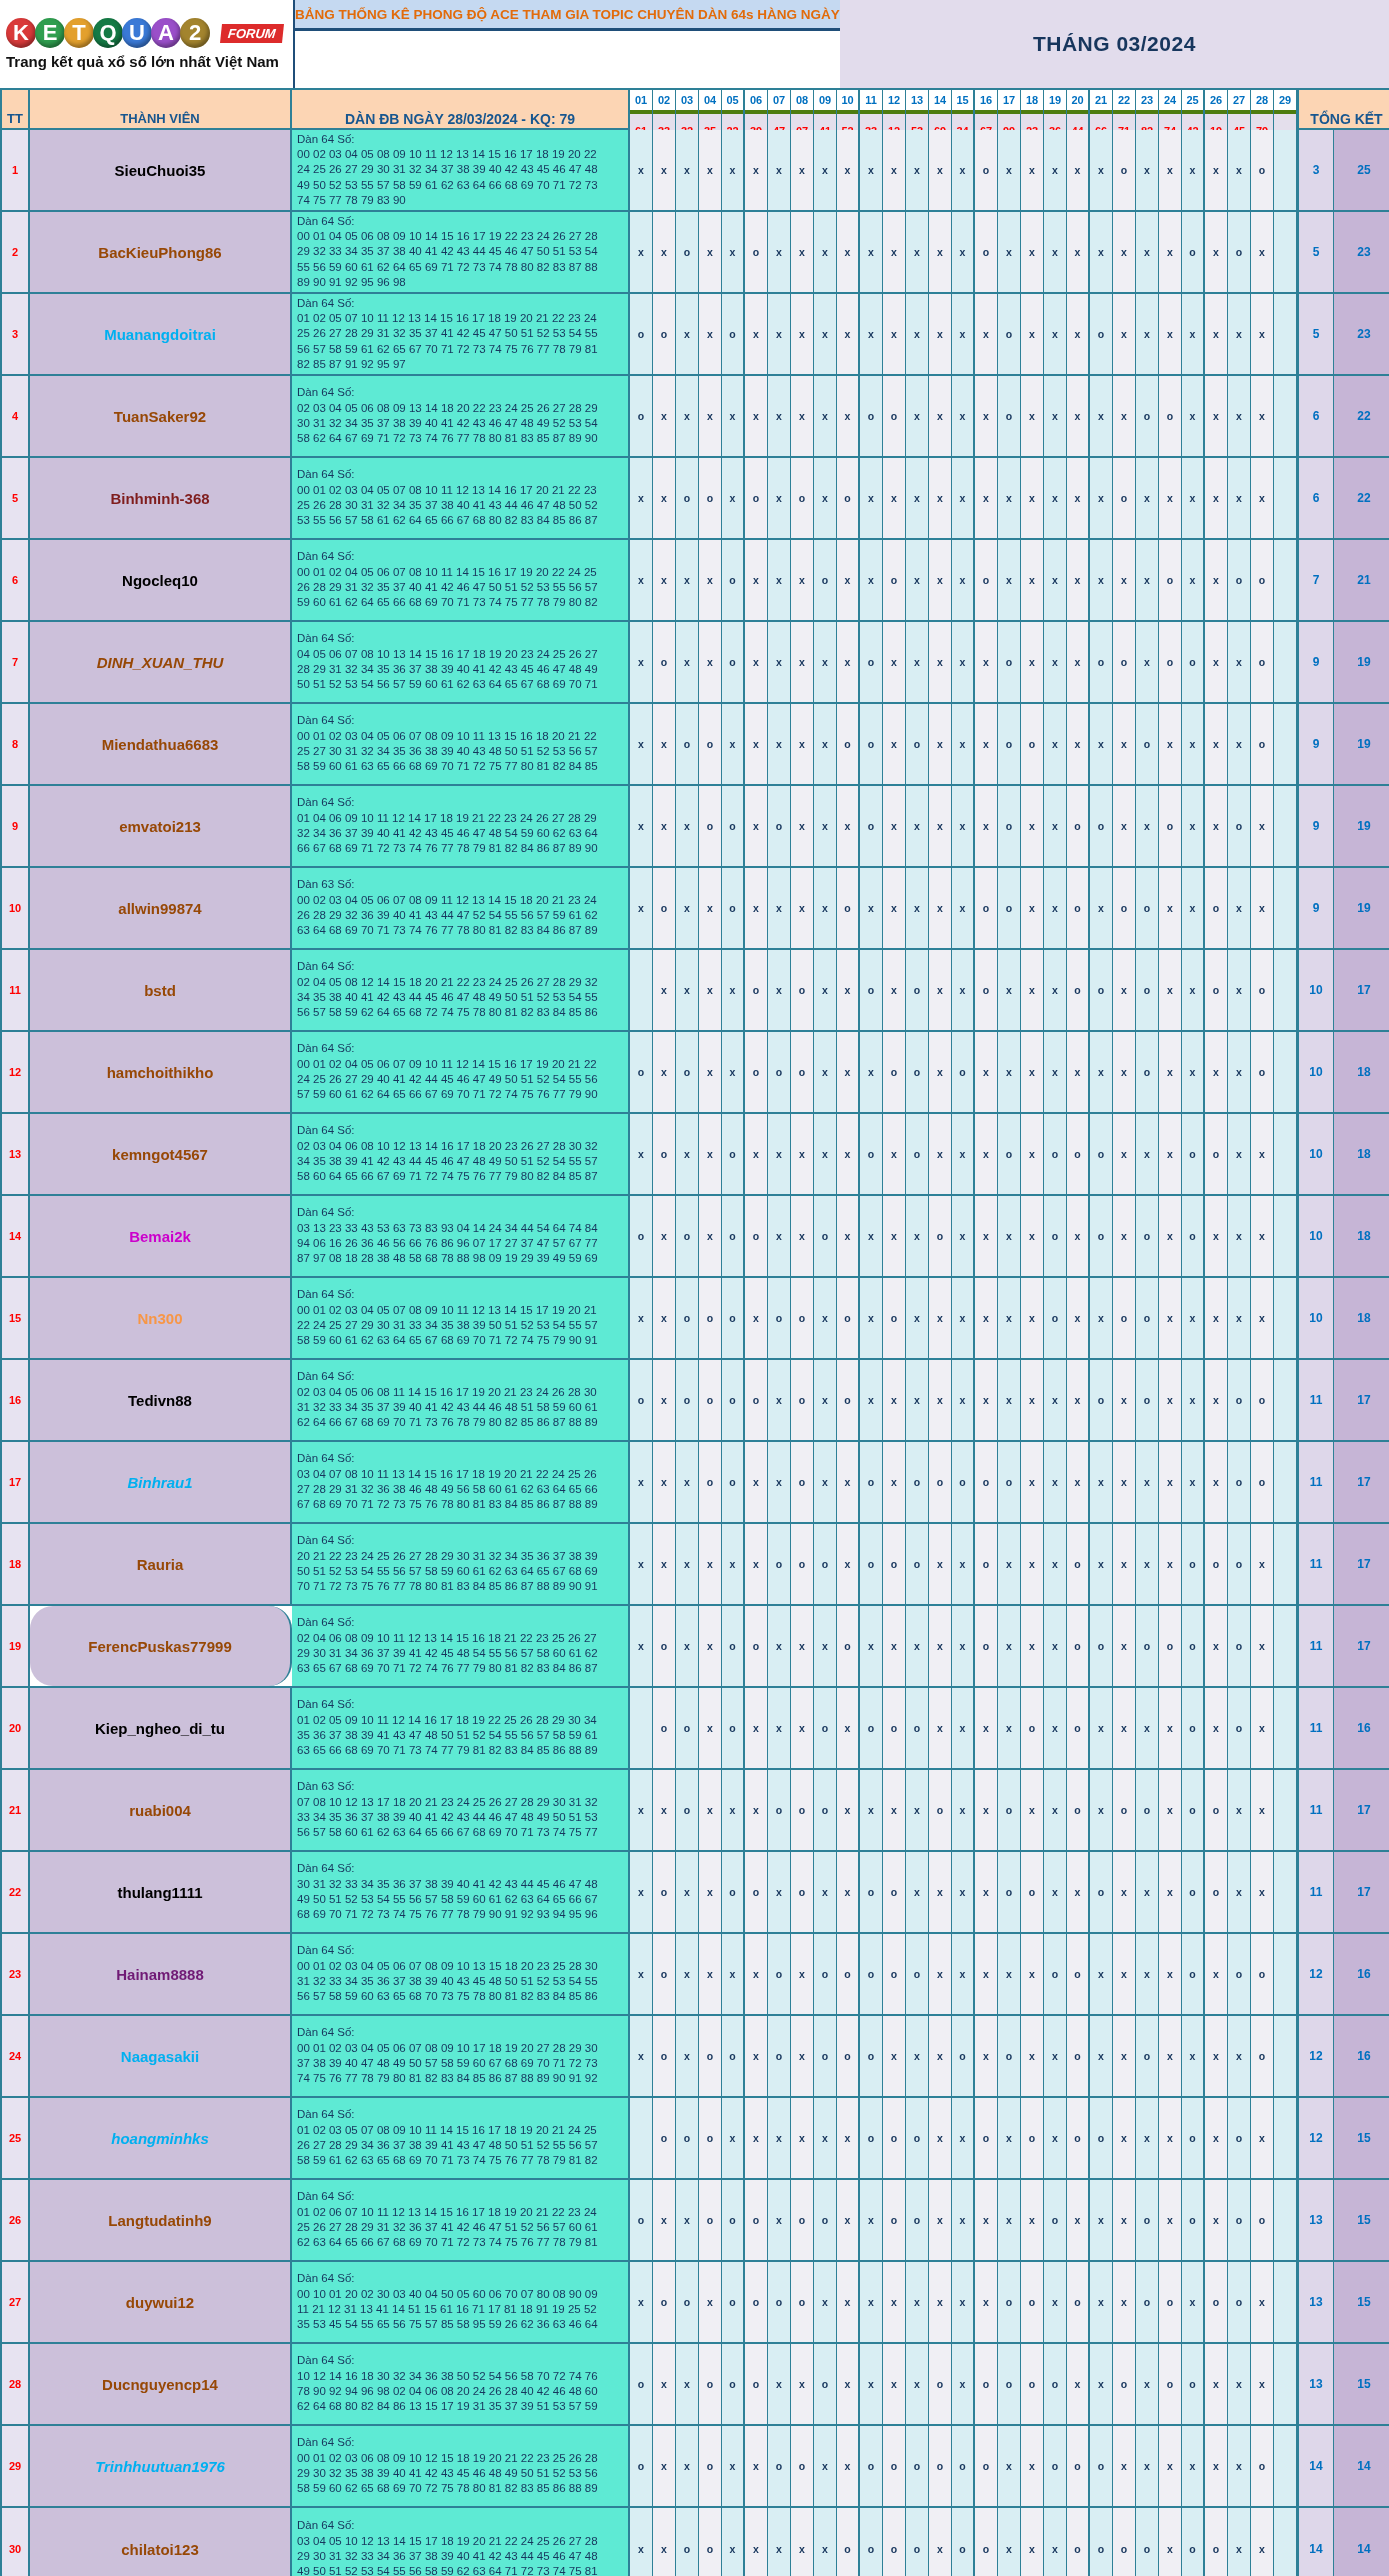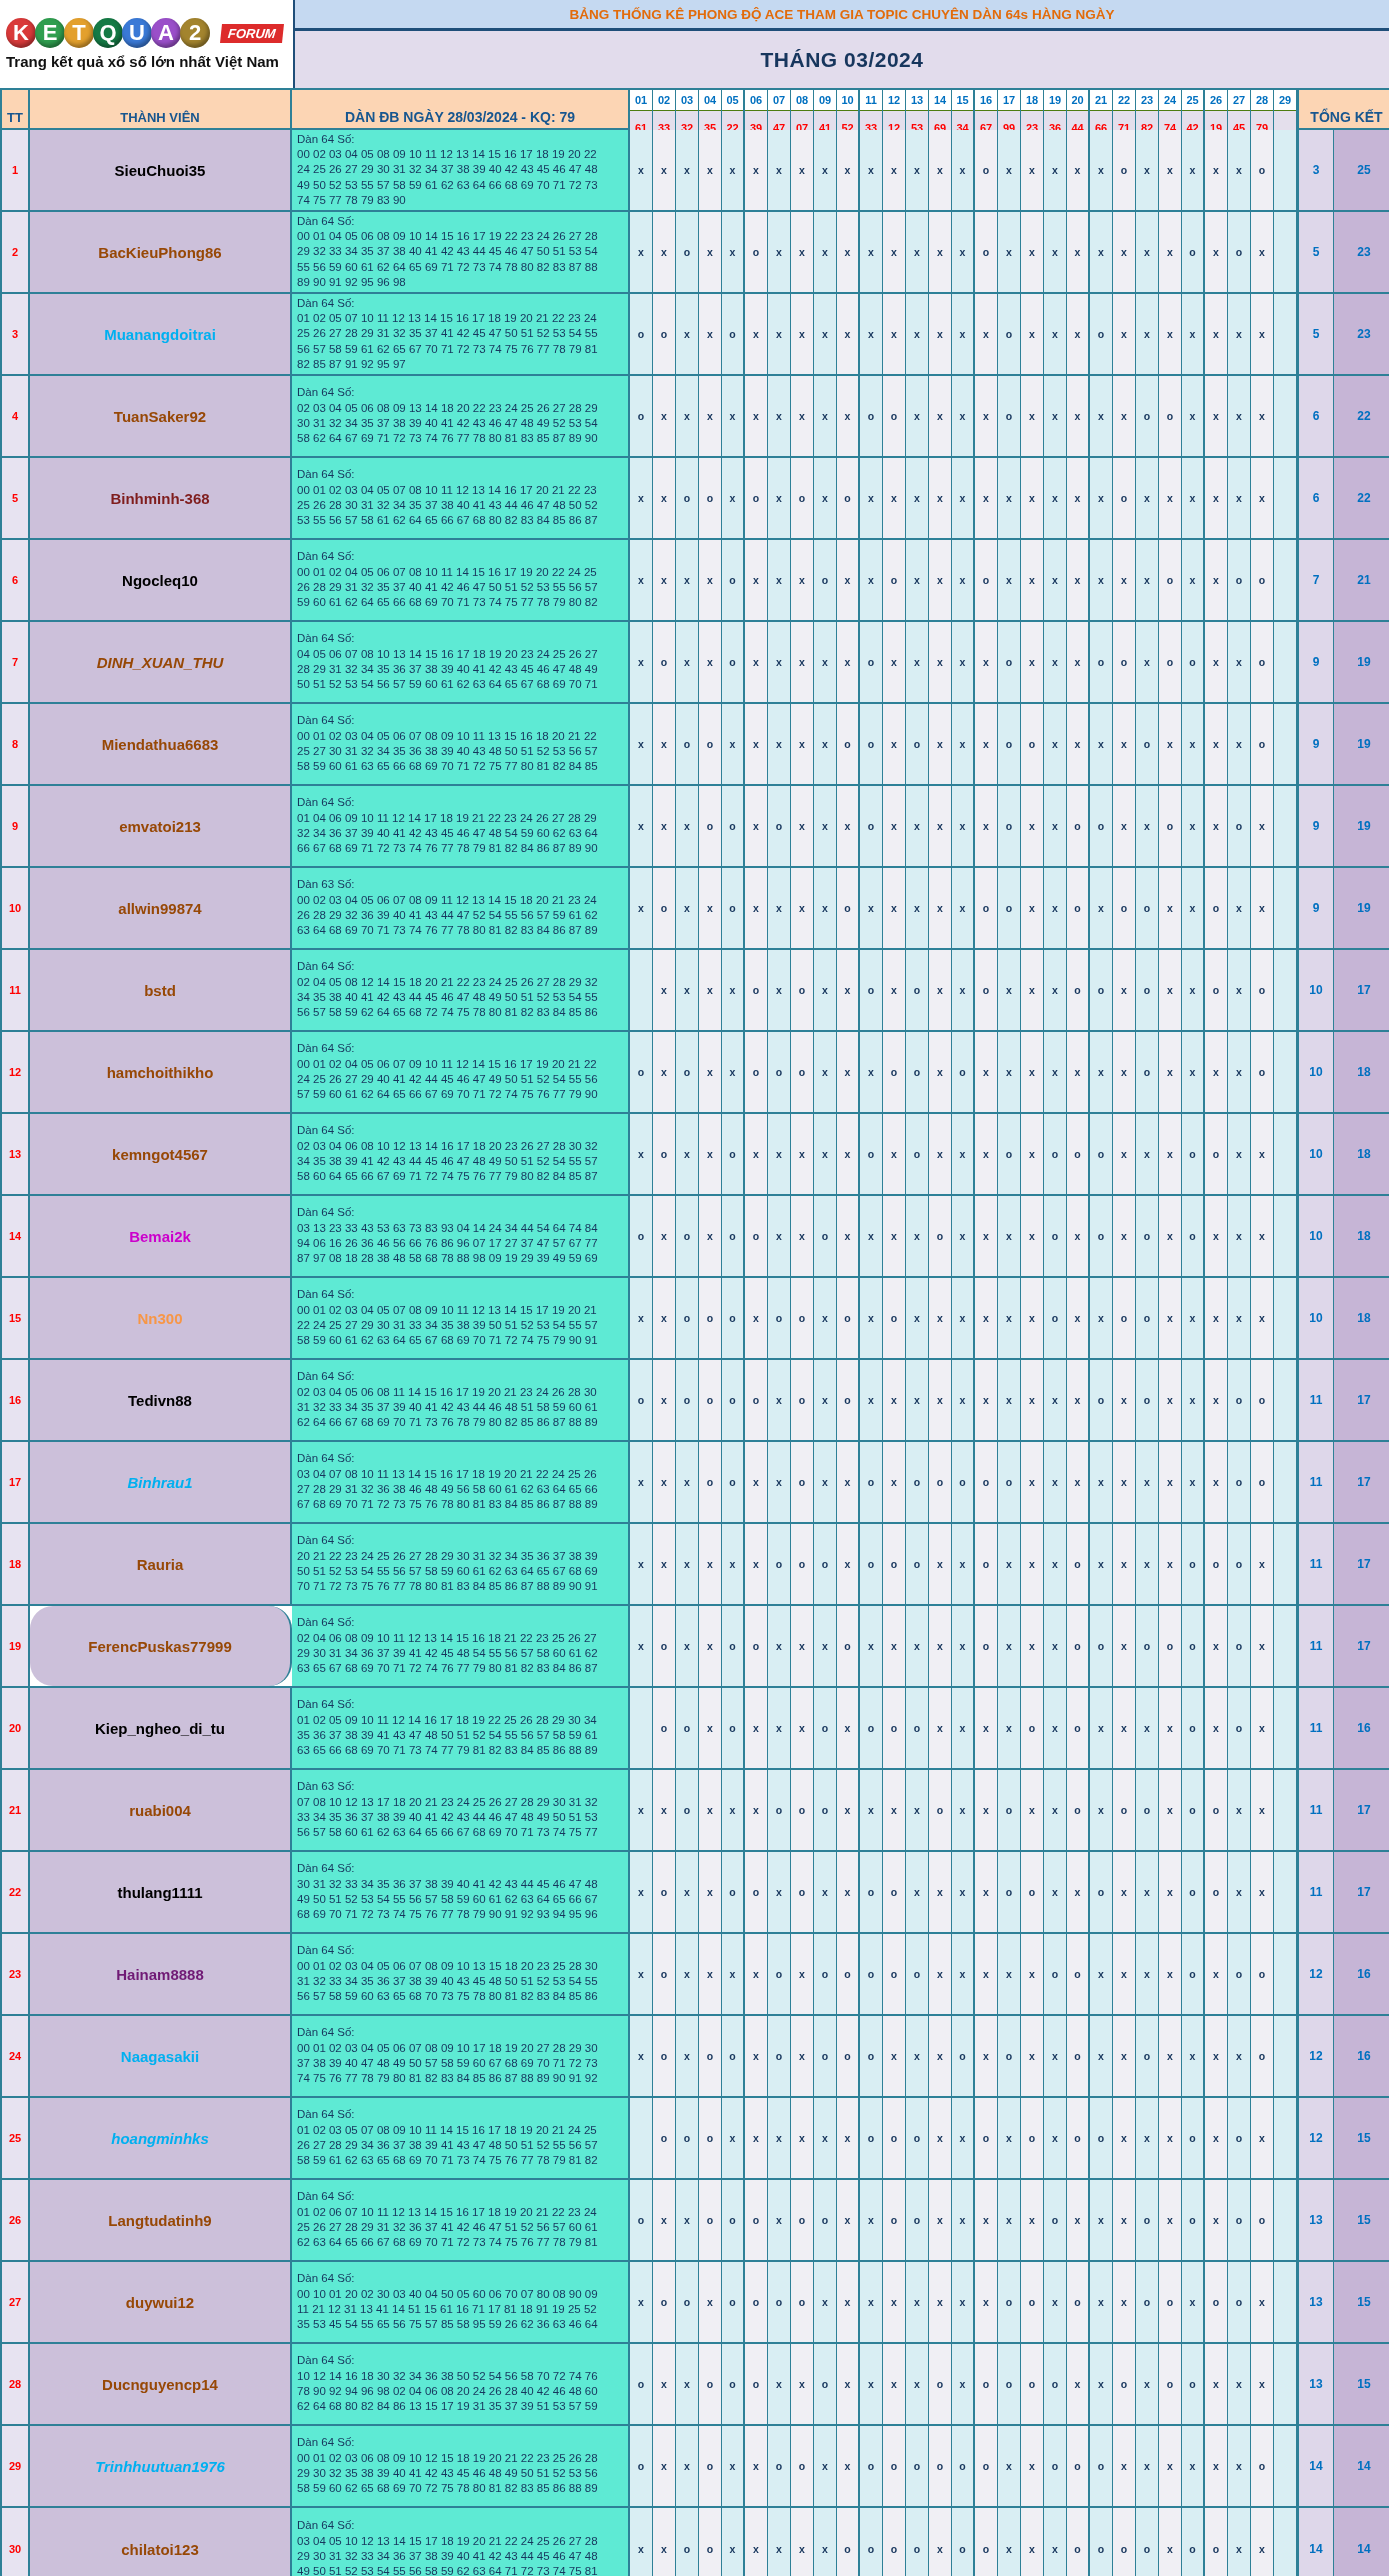--- a/index.html
+++ b/index.html
@@ -6,35 +6,35 @@
   body{font-family:"Liberation Sans",sans-serif;-webkit-font-smoothing:antialiased;}
   #app{width:1389px;height:2576px;background:#fff;position:relative;box-sizing:border-box;}
 
   
   #top{display:flex;width:1389px;height:88px;}
   #logoArea{width:293px;height:88px;background:#fff;display:flex;flex-direction:column;justify-content:center;align-items:flex-start;padding-left:6px;box-sizing:border-box;}
   #logoRow{display:flex;align-items:center;gap:6px;}
   .logoLetter{width:30px;height:30px;border-radius:50%;color:#fff;font-weight:bold;font-size:22px;display:inline-flex;align-items:center;justify-content:center;margin-right:-7px;box-shadow:inset -2px -3px 4px rgba(0,0,0,.35);}
   #forumBadge{background:#dd2b2b;color:#fff;font-style:italic;font-weight:bold;font-size:13px;padding:2px 7px;margin-left:12px;transform:skewX(-6deg);}
   #tagline{font-weight:bold;color:#111;font-size:15px;margin-top:5px;}
-  #banners{flex:1;display:flex;flex-direction:column;border-left:2px solid #1f4e79;}
+  #banners{flex:1;display:flex;flex-direction:row;border-left:2px solid #1f4e79;}
   #banner1{height:28px;background:#c5d9f1;border-bottom:3px solid #1f4e79;display:flex;align-items:center;justify-content:center;color:#e26b0a;font-weight:bold;font-size:13.5px;}
   #banner2{flex:1;background:#e2dcec;display:flex;align-items:center;justify-content:center;color:#17365d;font-weight:bold;font-size:21px;letter-spacing:0.5px;}
 
   
   .tblRow{display:grid;grid-template-columns:28px 262px 338px repeat(29,23px) 37px 60px;width:1389px;box-sizing:border-box;}
   #table{border:2px solid #2e8097;border-top:2px solid #2e8097;box-sizing:border-box;}
 
   
   #colHead{height:40px;background:#fcd5b4;border-bottom:2px solid #2e8097;}
   .hcell{display:flex;align-items:center;justify-content:center;color:#17568f;font-weight:bold;font-size:13px;border-right:1px solid #2e8097;box-sizing:border-box;}
   .hcell.thick{border-right:2px solid #2e8097;}
   .daycol{display:flex;flex-direction:column;border-right:1px solid #2e8097;box-sizing:border-box;}
   .daycol.thick{border-right:2px solid #2e8097;}
-  .dayNum{height:20px;background:#fff;color:#0070c0;font-weight:bold;font-size:11px;display:flex;align-items:center;justify-content:center;border-bottom:1px solid #4d7c0f;}
+  .dayNum{height:20px;background:#fff;color:#0070c0;font-weight:bold;font-size:11px;display:flex;align-items:center;justify-content:center;border-bottom:4px solid #4d7c0f;}
   .dayKq{height:33px;background:#e4dfec;color:#ff0000;font-weight:bold;font-size:11px;display:flex;align-items:center;justify-content:center;}
 
   
   .dataRow{height:82px;border-bottom:2px solid #2e8097;box-sizing:border-box;}
   .dataRow:last-child{border-bottom:none;}
   .cTT{background:#e7e3f1;color:#ff0000;font-weight:bold;font-size:11px;display:flex;align-items:center;justify-content:center;border-right:2px solid #2e8097;box-sizing:border-box;}
   .cName{background:#ccc0da;display:flex;align-items:center;justify-content:center;font-weight:bold;font-size:15px;border-right:2px solid #2e8097;box-sizing:border-box;text-align:center;}
   .cDan{background:#5eead4;color:#17365d;font-size:11.5px;display:flex;flex-direction:column;justify-content:center;padding:1px 0 1px 5px;border-right:2px solid #2e8097;box-sizing:border-box;line-height:15.3px;white-space:nowrap;overflow:hidden;}
   .cMark{display:flex;align-items:center;justify-content:center;color:#17365d;font-weight:bold;font-size:10.5px;border-right:1px solid #2e8097;box-sizing:border-box;}
   .cMark.thick{border-right:2px solid #2e8097;}

